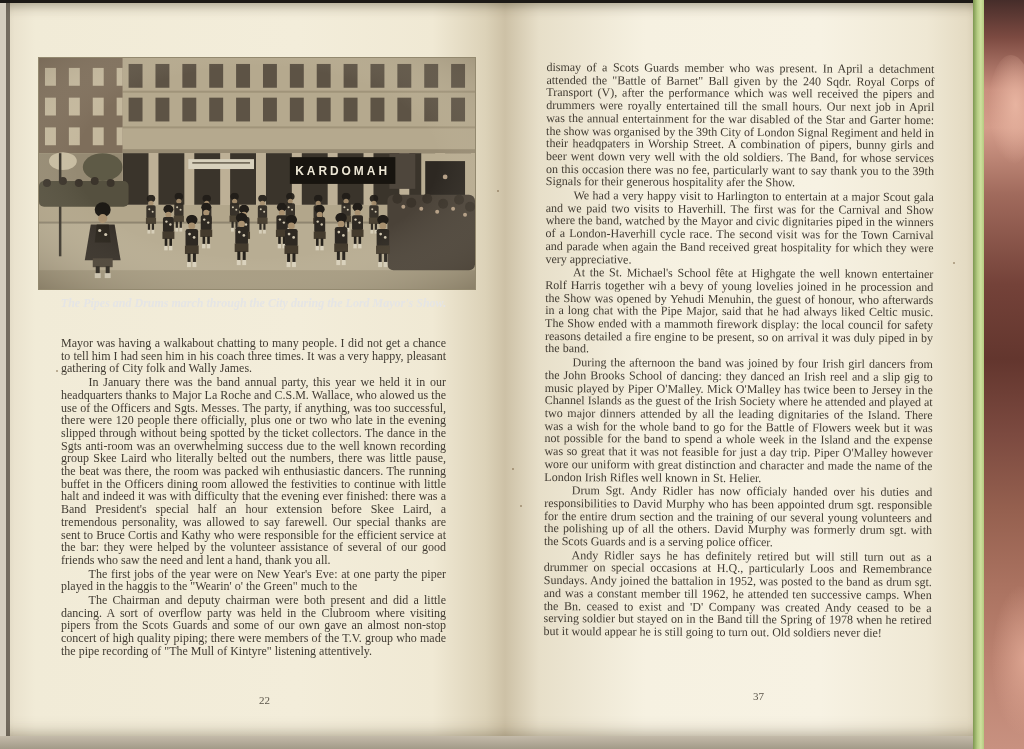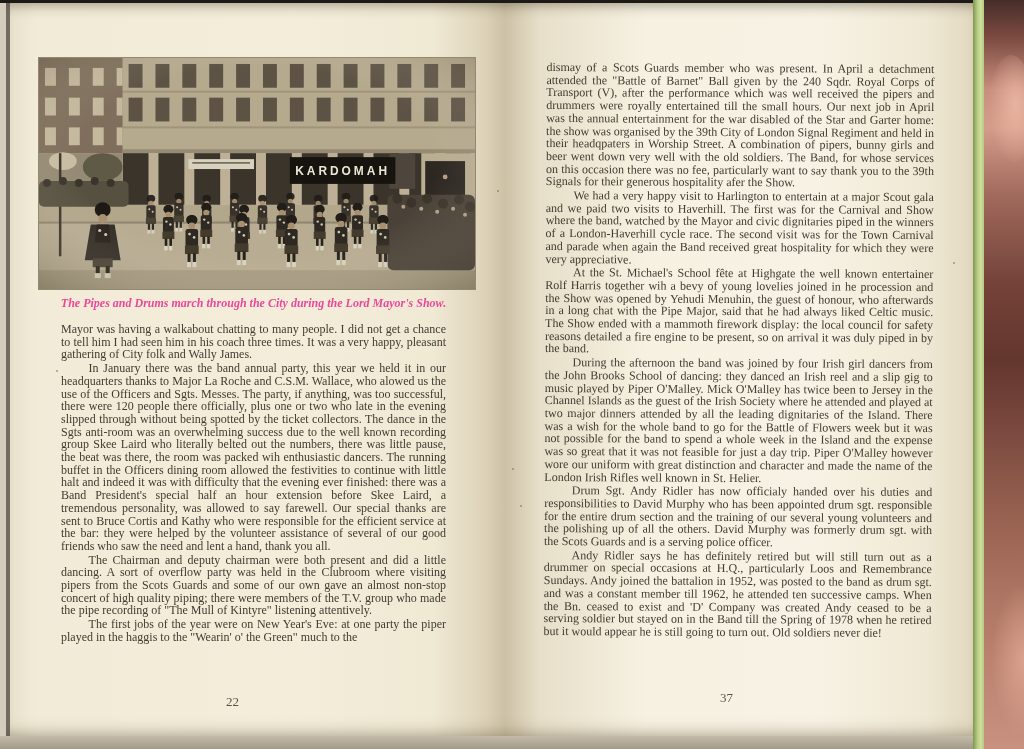--- a/index.html
+++ b/index.html
@@ -23,25 +23,25 @@
     background:linear-gradient(#462d2a 0%,#7c4a41 5%,#c18а7 0%,#c98f7e 12%,#d49c8a 17%,
       #a06a5c 26%,#744239 38%,#63362e 48%,#7c4a40 58%,#95604f 68%,#aa7260 78%,#bb8270 88%,#c89180 100%);}
   .finger-hi{position:absolute;left:988px;top:55px;width:46px;height:110px;border-radius:50%;
     background:radial-gradient(ellipse at 60% 45%,rgba(236,185,165,.85),rgba(236,185,165,0) 70%);}
   .thumb-hi{position:absolute;left:992px;top:585px;width:50px;height:150px;border-radius:50%;
     background:radial-gradient(ellipse at 65% 50%,rgba(226,170,150,.8),rgba(226,170,150,0) 72%);}
   
   .page-text{position:absolute;color:#413b32;font-size:12px;line-height:12.7px;}
   .para{margin:0;text-align:justify;}
   .para.indent{text-indent:2.3em;margin-top:1px;}
-  .left-text{left:61px;top:323px;width:385px;}
+  .left-text{left:61px;top:337px;width:385px;}
   .right-text{left:545px;top:62px;width:388px;transform:rotate(.3deg);}
   .caption{position:absolute;left:55px;top:296px;width:397px;text-align:center;
-    font-style:italic;font-weight:600;font-size:12px;line-height:14.5px;color:#ec4899;}
-  .pageno{position:absolute;width:44px;text-align:left;font-size:13px;color:#5b554a;}
+    font-style:italic;font-weight:600;font-size:12px;line-height:14.5px;color:#e5e5e5;}
+  .pageno{position:absolute;width:44px;text-align:right;font-size:11px;color:#5b554a;}
   .pageno-left{left:226px;top:694px;}
   .pageno-right{left:720px;top:690px;}
   
   .photo{position:absolute;left:38px;top:57px;width:438px;height:233px;
     border:1px solid #93896f;box-sizing:border-box;background:#c6ba9f;}
   .photo svg{display:block;width:100%;height:100%;}
   .ph-sign-text{font-family:"Liberation Sans","DejaVu Sans",sans-serif;font-weight:bold;
     letter-spacing:3px;font-size:12px;fill:#ece6d4;}
 </style>
 </head>
@@ -186,22 +186,22 @@
 
       <rect width="438" height="233" fill="url(#vig)"></rect>
     </svg>
   </figure>
 
   <div class="caption">The Pipes and Drums march through the City during the Lord Mayor's Show.</div>
 
   <div class="page-text left-text">
       <p class="para">Mayor was having a walkabout chatting to many people. I did not get a chance to tell him I had seen him in his coach three times. It was a very happy, pleasant gathering of City folk and Wally James.</p>
       <p class="para indent">In January there was the band annual party, this year we held it in our headquarters thanks to Major La Roche and C.S.M. Wallace, who alowed us the use of the Officers and Sgts. Messes. The party, if anything, was too successful, there were 120 people there officially, plus one or two who late in the evening slipped through without being spotted by the ticket collectors. The dance in the Sgts anti-room was an overwhelming success due to the well known recording group Skee Laird who literally belted out the numbers, there was little pause, the beat was there, the room was packed wih enthusiastic dancers. The running buffet in the Officers dining room allowed the festivities to continue with little halt and indeed it was with difficulty that the evening ever finished: there was a Band President's special half an hour extension before Skee Laird, a tremendous personality, was allowed to say farewell. Our special thanks are sent to Bruce Cortis and Kathy who were responsible for the efficient service at the bar: they were helped by the volunteer assistance of several of our good friends who saw the need and lent a hand, thank you all.</p>
+      <p class="para indent">The first jobs of the year were on New Year's Eve: at one party the piper played in the haggis to the "Wearin' o' the Green" much to the</p>
       <p class="para indent">The Chairman and deputy chairman were both present and did a little dancing. A sort of overflow party was held in the Clubroom where visiting pipers from the Scots Guards and some of our own gave an almost non-stop concert of high quality piping; there were members of the T.V. group who made the pipe recording of "The Mull of Kintyre" listening attentively.</p>
-      <p class="para indent">The first jobs of the year were on New Year's Eve: at one party the piper played in the haggis to the "Wearin' o' the Green" much to the</p>
     </div>
 
   <div class="page-text right-text">
       <p class="para">dismay of a Scots Guards member who was present.  In April a detachment attended the "Battle of Barnet" Ball given by the 240 Sqdr. Royal Corps of Transport (V), after the performance which was well received the pipers and drummers were royally entertained till the small hours. Our next job in April was the annual entertainment for the war disabled of the Star and Garter home: the show was organised by the 39th City of London Signal Regiment and held in their headqpaters in Worship Street. A combination of pipers, bunny girls and beer went down very well with the old soldiers. The Band, for whose services on this occasion there was no fee, particularly want to say thank you to the 39th Signals for their generous hospitality afer the Show.</p>
       <p class="para indent">We had a very happy visit to Harlington to entertain at a major Scout gala and we paid two visits to Haverhill. The first was for the Carnival and Show where the band, watched by the Mayor and civic dignitaries piped in the winners of a London-Haverhill cycle race. The second visit was for the Town Carnival and parade when again the Band received great hospitality for which they were very appreciative.</p>
       <p class="para indent">At the St. Michael's School fête at Highgate the well known entertainer Rolf Harris together wih a bevy of young lovelies joined in he procession and the Show was opened by Yehudi Menuhin, the guest of honour, who afterwards in a long chat with the Pipe Major, said that he had always liked Celtic music. The Show ended with a mammoth firework display: the local council for safety reasons detailed a fire engine to be present, so on arrival it was duly piped in by the band.</p>
       <p class="para indent">During the afternoon the band was joined by four Irish girl dancers from the John Brooks School of dancing: they danced an Irish reel and a slip gig to music played by Piper O'Malley. Mick O'Malley has twice been to Jersey in the Channel Islands as the guest of the Irish Society where he attended and played at two major dinners attended by all the leading dignitaries of the Island. There was a wish for the whole band to go for the Battle of Flowers week but it was not possible for the band to spend a whole week in the Island and the expense was so great that it was not feasible for just a day trip. Piper O'Malley however wore our uniform with great distinction and character and made the name of the London Irish Rifles well known in St. Helier.</p>
       <p class="para indent">Drum Sgt. Andy Ridler has now officialy handed over his duties and responsibilities to David Murphy who has been appointed drum sgt. responsible for the entire drum section and the training of our several young volunteers and the polishing up of all the others. David Murphy was formerly drum sgt. with the Scots Guards and is a serving police officer.</p>
       <p class="para indent">Andy Ridler says he has definitely retired but will still turn out as a drummer on special occasions at H.Q., particularly Loos and Remembrance Sundays. Andy joined the battalion in 1952, was posted to the band as drum sgt. and was a constant member till 1962, he attended ten successive camps. When the Bn. ceased to exist and 'D' Company was created Andy ceased to be a serving soldier but stayed on in the Band till the Spring of 1978 when he retired but it would appear he is still going to turn out. Old soldiers never die!</p>
     </div>

